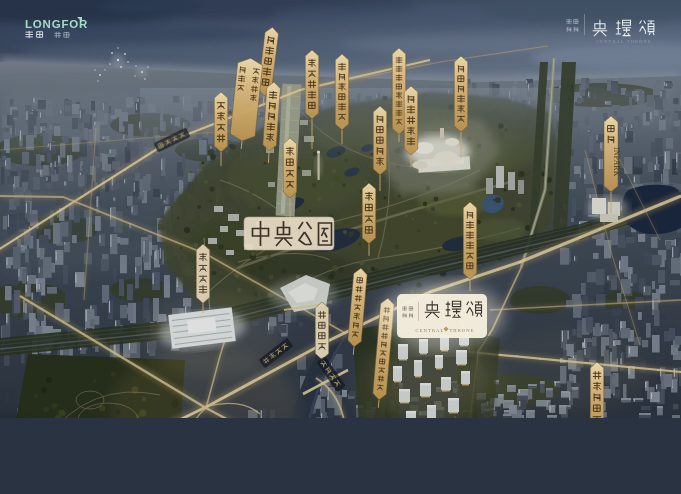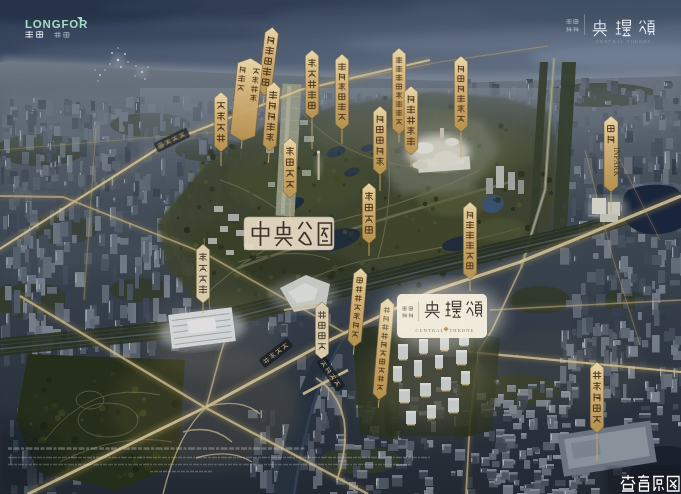--- a/index.html
+++ b/index.html
@@ -1,14 +1,14 @@
 <!DOCTYPE html>
 <html><head><meta charset="utf-8"><style>
 html,body{margin:0;padding:0;background:#2a3342;}
-#stage{position:relative;width:681px;height:494px;overflow:hidden;}
+#stage{position:relative;width:681px;height:418px;overflow:hidden;}
 </style></head><body>
 <div id="stage">
 <svg width="681" height="494" viewBox="0 0 681 494">
 
 <defs>
 <linearGradient id="sky" x1="0" y1="0" x2="1" y2="0.25">
  <stop offset="0" stop-color="#34425c"></stop>
  <stop offset="0.35" stop-color="#4d5d75"></stop>
  <stop offset="0.7" stop-color="#65748b"></stop>
  <stop offset="1" stop-color="#6d7d95"></stop>

